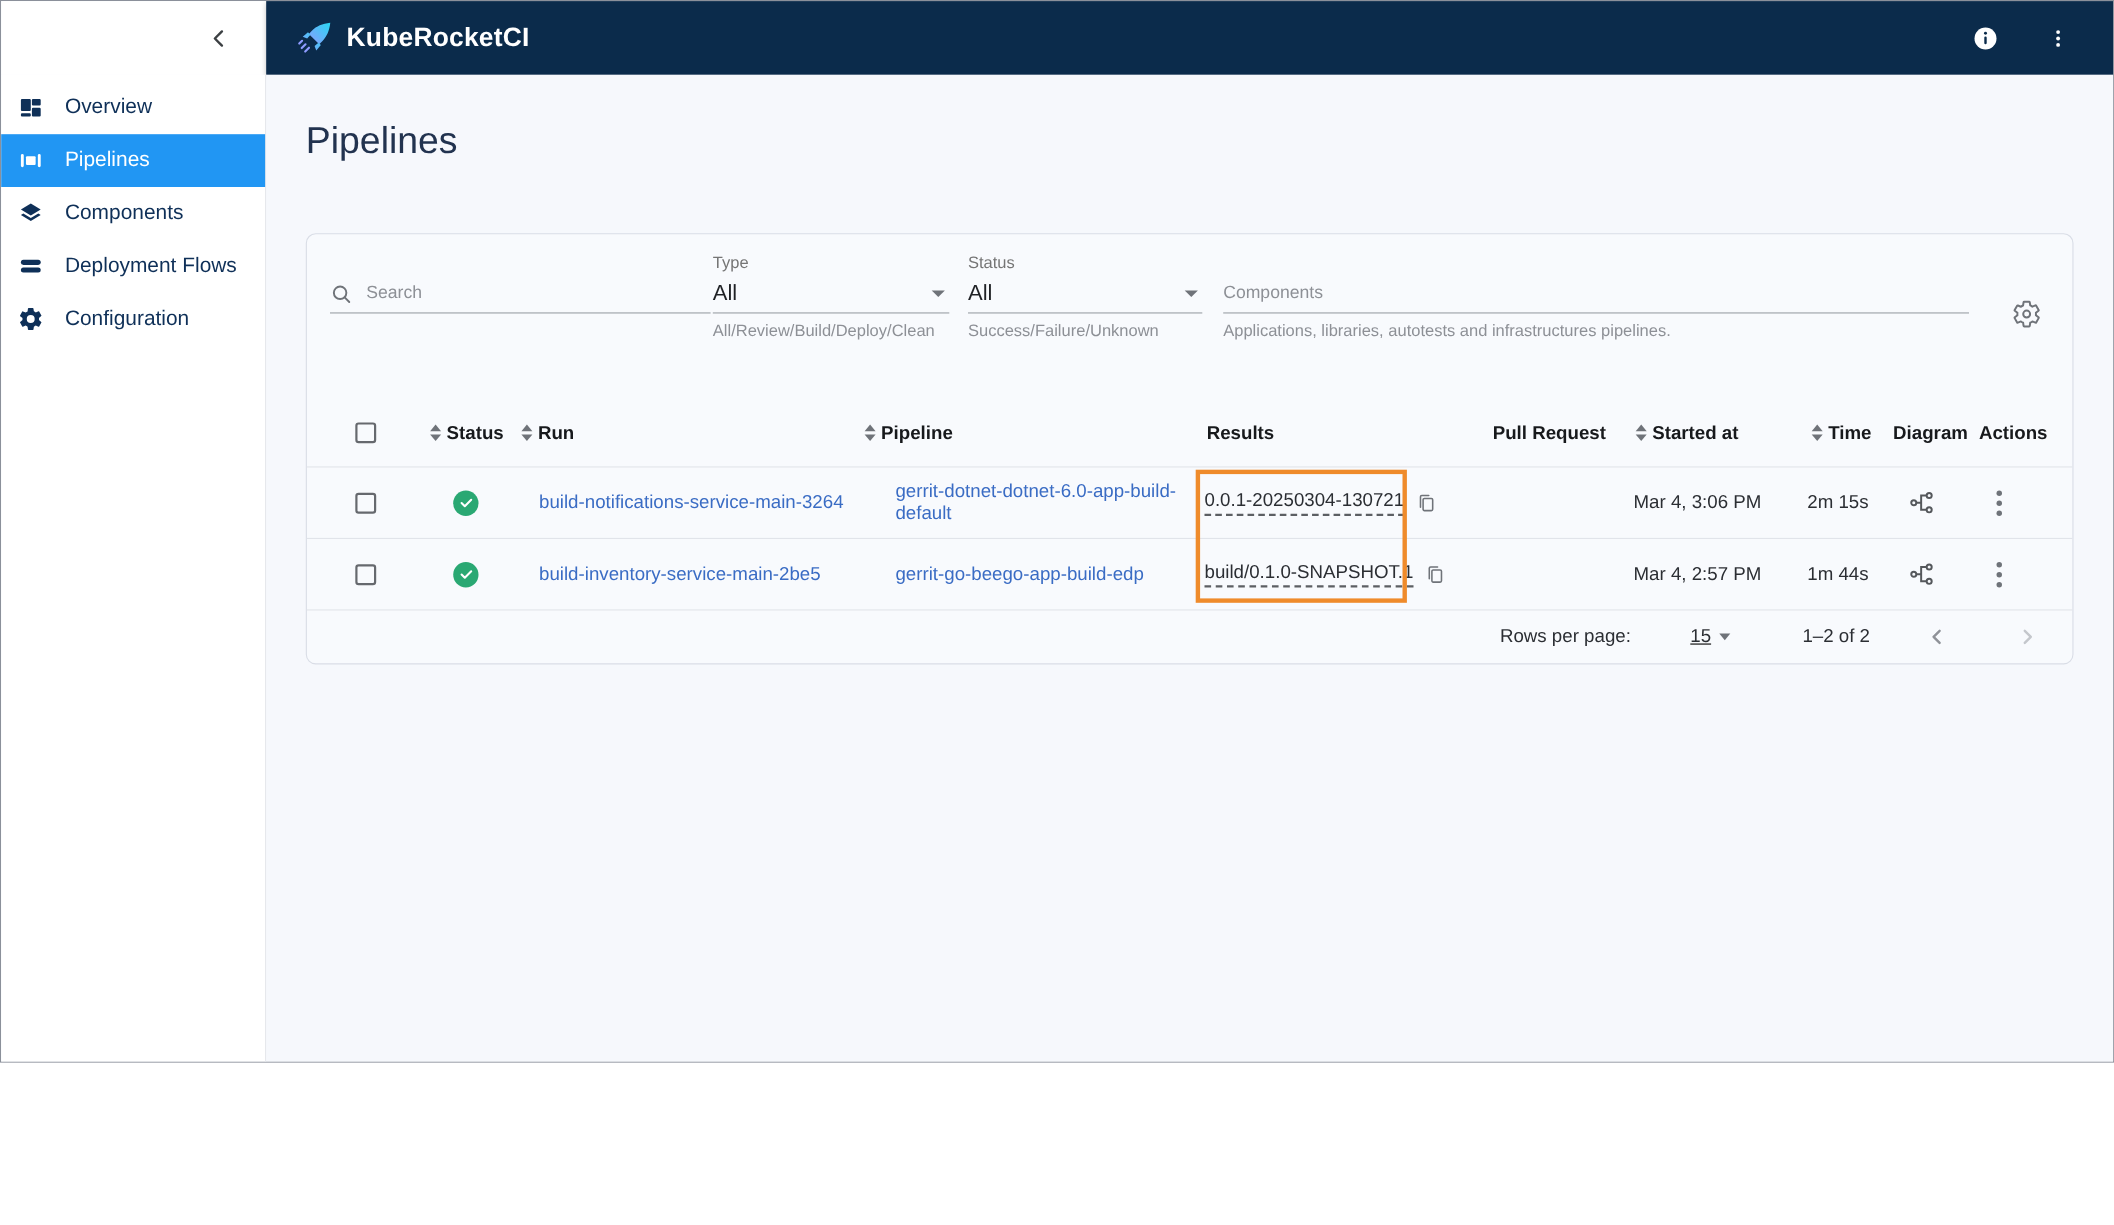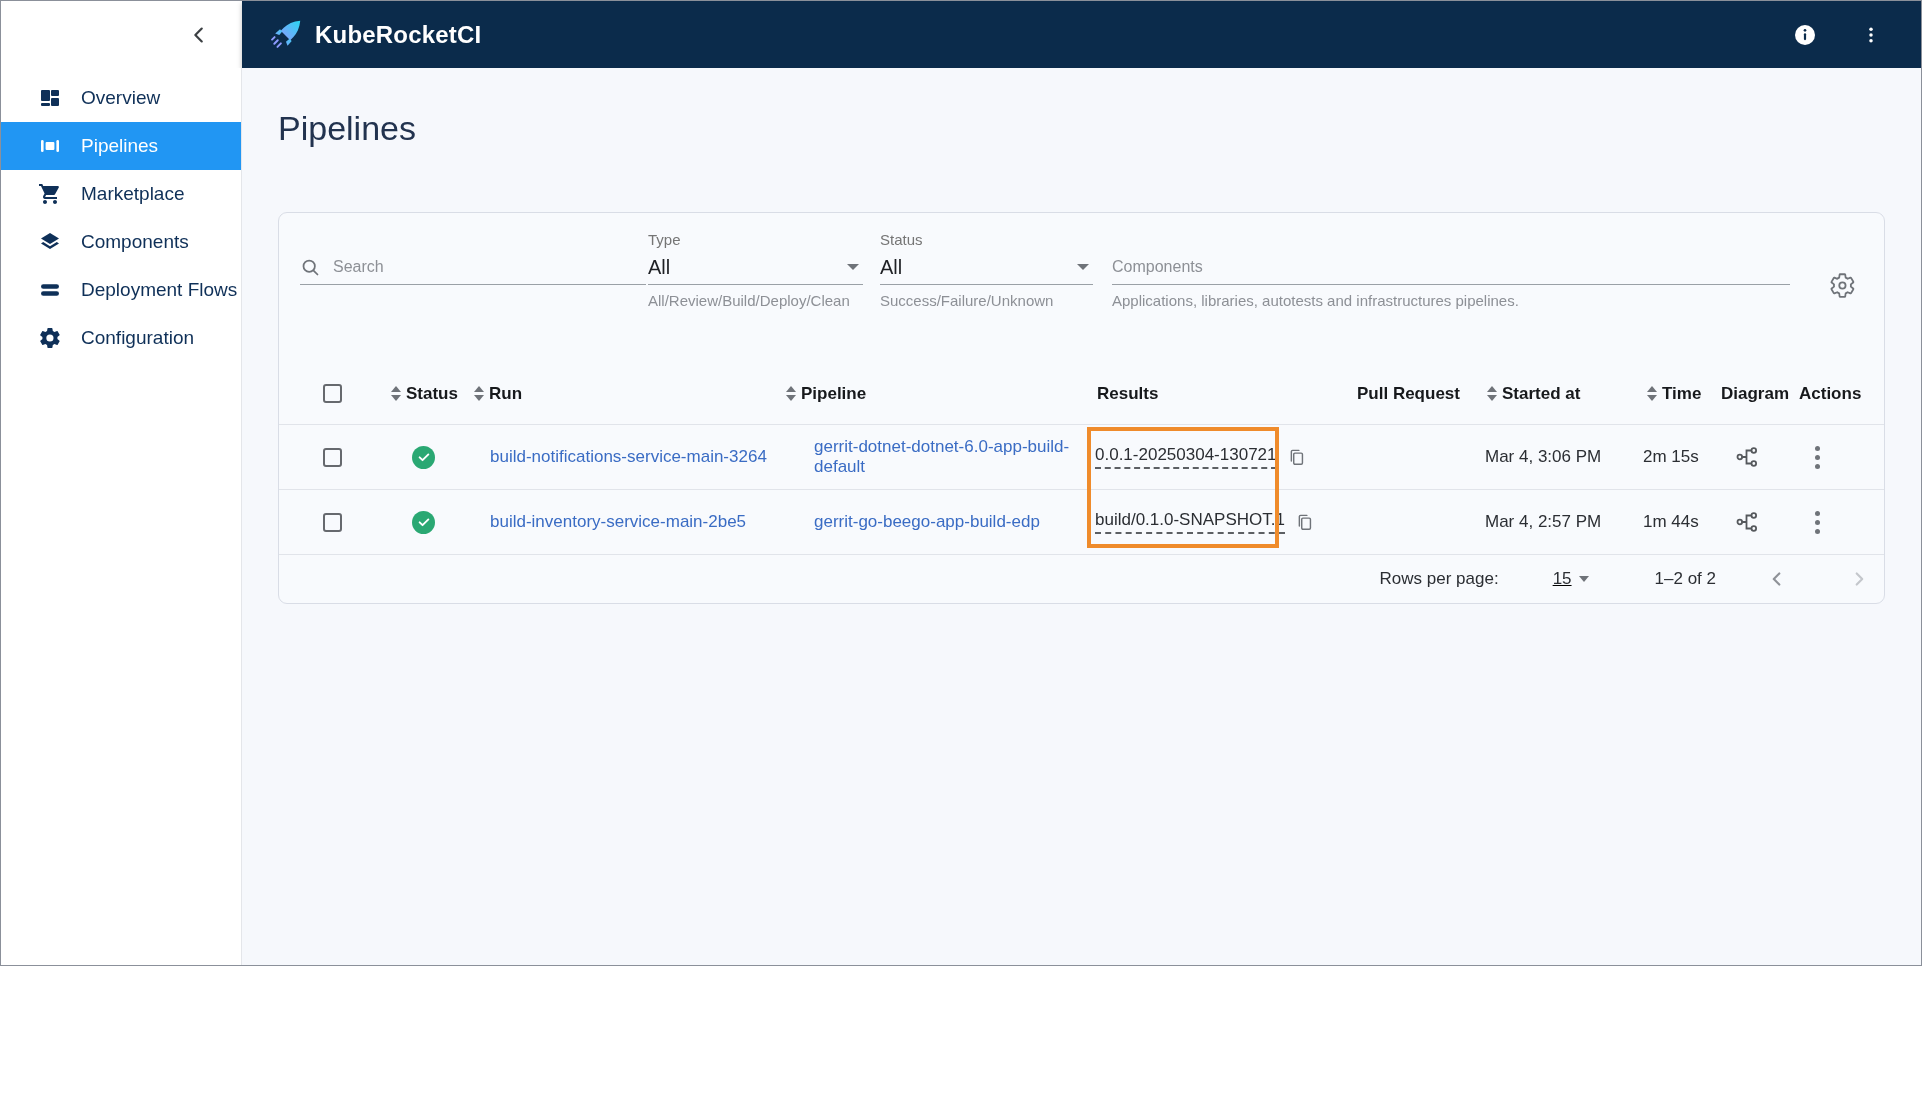--- a/index.html
+++ b/index.html
@@ -14,21 +14,21 @@
   .topbar-main { flex:1; height:67px; background:#0b2b4b; display:flex; align-items:center; padding:0 30px 0 26px; box-shadow:0 2px 5px rgba(0,0,0,.25); }
   .logo-wrap { display:flex; align-items:center; gap:11px; }
   .app-title { color:#fff; font-size:24px; font-weight:bold; letter-spacing:.2px; }
   .topbar-spacer { flex:1; }
   .topbar-actions { display:flex; align-items:center; gap:26px; }
   .iconbtn { background:transparent; border:none; cursor:pointer; display:flex; align-items:center; justify-content:center; width:40px; height:40px; }
 
   
   .sidebar { position:absolute; top:67px; left:0; width:241px; height:1047px; background:#fff; border-right:1px solid #e4e6ea; }
   .nav { padding-top:6px; }
-  .nav-item { height:48px; display:flex; align-items:center; gap:19px; padding-left:37px; cursor:pointer; color:#0f3058; }
+  .nav-item { height:48px; display:flex; align-items:center; gap:19px; padding-left:15px; cursor:pointer; color:#0f3058; }
   .nav-item .nav-ic { width:24px; height:24px; flex:0 0 24px; display:flex; align-items:center; justify-content:center; }
   .nav-item .nav-label { font-size:19px; }
   .nav-item.selected { background:#2196f3; color:#fff; }
   .nav-item.selected svg path, .nav-item.selected svg rect { fill:#fff; }
   .nav-item svg path, .nav-item svg rect { fill:#0f3058; }
 
   .sidebar-bottom { position:absolute; left:0; bottom:0; width:241px; padding-bottom:14px; }
   .env-toggle { display:flex; width:fit-content; margin:0 auto 20px auto; border:1px solid #dcdcdc; border-radius:5px; overflow:hidden; background:#fff; }
   .env-toggle .tbtn { width:44px; height:42px; border:none; background:#fff; display:flex; align-items:center; justify-content:center; cursor:pointer; }
   .env-toggle .tbtn.active { background:#e1e1e1; }
@@ -95,21 +95,21 @@
   .link { color:#3a6cc4; text-decoration:none; cursor:pointer; }
   .result-text { color:#2b2e33; border-bottom:2px dashed #5c5f63; padding-bottom:2px; cursor:pointer; }
   .copy-btn { background:none; border:none; cursor:pointer; display:flex; padding:0; }
   .kebab { display:flex; flex-direction:column; gap:4px; background:none; border:none; cursor:pointer; padding:6px; }
   .kebab i { width:5px; height:5px; border-radius:50%; background:#6f7379; }
   .diagram-btn { background:none; border:none; cursor:pointer; display:flex; padding:0; }
 
   .results-highlight { position:absolute; left:808px; top:214px; width:192px; height:121px; border:4px solid #ef8b2b; pointer-events:none; }
 
   
-  .tfoot { position:absolute; left:16px; bottom:0; width:100%; height:49px; display:flex; align-items:center; justify-content:flex-end; padding-right:20px;gap:28px; }
+  .tfoot { position:absolute; left:0; bottom:0; width:100%; height:49px; display:flex; align-items:center; justify-content:flex-end; padding-right:20px;gap:28px; }
   .tfoot .rpp-label { font-size:17px; color:#2b2e33; }
   .rpp-select { display:flex; align-items:center; gap:7px; margin-left:26px; cursor:pointer;text-decoration:underline; }
   .rpp-select .rpp-value { font-size:17px; color:#2b2e33; }
   .rpp-select .caret { width:0; height:0; border-left:5px solid transparent; border-right:5px solid transparent; border-top:6px solid #6f7379; }
   .range-label { font-size:17px; color:#2b2e33; margin-left:38px; }
   .pg-btn { background:none; border:none; cursor:default; width:42px; height:42px; display:flex; align-items:center; justify-content:center; margin-left:12px; }
 </style>
 </head>
 <body>
 
@@ -175,28 +175,20 @@
         <span class="nav-ic">
           <svg width="24" height="24" viewBox="0 0 24 24">
               <rect x="3" y="6" width="2.6" height="12" rx="1.3"></rect>
               <rect x="18.4" y="6" width="2.6" height="12" rx="1.3"></rect>
               <rect x="7.6" y="8" width="8.8" height="8" rx="1"></rect>
             </svg>
         </span>
         <span class="nav-label">Pipelines</span>
       </div>
 
-      <div class="nav-item">
-        <span class="nav-ic">
-          <svg width="24" height="24" viewBox="0 0 24 24">
-              <path d="M7 18c-1.1 0-2 .9-2 2s.9 2 2 2 2-.9 2-2-.9-2-2-2zM1 2v2h2l3.6 7.6-1.4 2.5c-.7 1.3.3 2.9 1.8 2.9h12v-2H7.4c-.1 0-.2-.1-.2-.2l.9-1.8h7.4c.7 0 1.4-.4 1.7-1l3.6-6.5c.4-.7-.1-1.5-.9-1.5H5.2L4.3 2H1zm16 16c-1.1 0-2 .9-2 2s.9 2 2 2 2-.9 2-2-.9-2-2-2z"></path>
-            </svg>
-        </span>
-        <span class="nav-label">Marketplace</span>
-      </div>
 
       <div class="nav-item">
         <span class="nav-ic">
           <svg width="24" height="24" viewBox="0 0 24 24">
               <path d="M12 3l-9 5.5 9 5.5 9-5.5L12 3z"></path>
               <path d="M12 16.2l-6.8-4.2L3 13.5l9 5.5 9-5.5-2.2-1.5-6.8 4.2z"></path>
             </svg>
         </span>
         <span class="nav-label">Components</span>
       </div>

